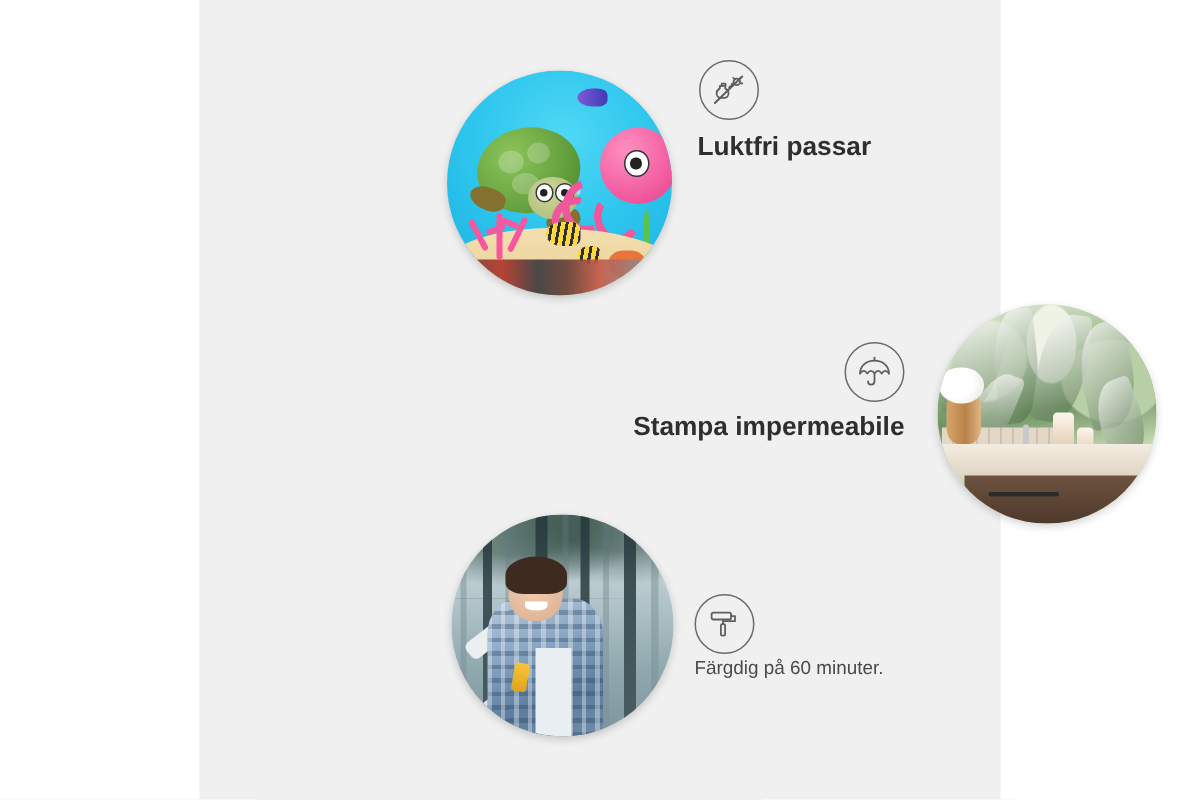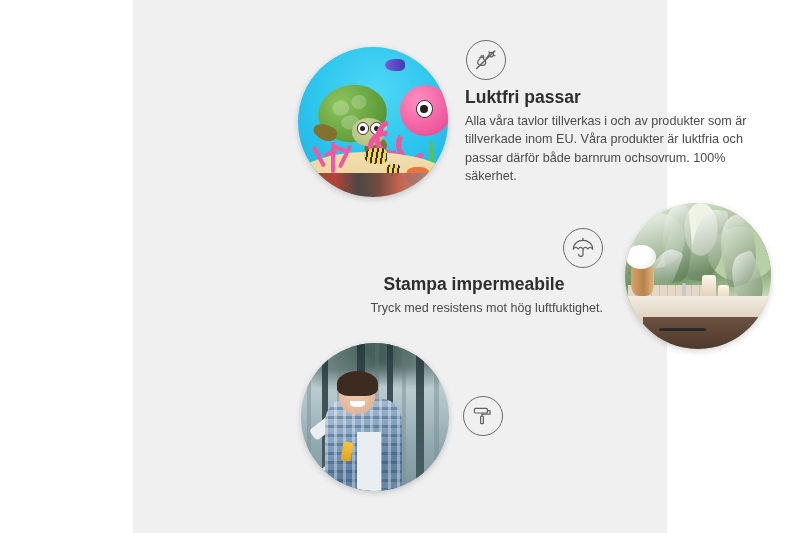--- a/index.html
+++ b/index.html
@@ -242,21 +242,21 @@
     font-size:12.6px;color:#4a4a4a;line-height:1.45;
   }
 
   
   #feature-odorless{left:332px;top:40px;width:292px;text-align:left;}
   #feature-odorless .icon-circle{margin-left:1px;}
 
   
   #feature-waterproof{left:212px;top:228px;width:258px;text-align:right;}
   #feature-waterproof .icon-row{display:flex;justify-content:flex-end;}
-  #feature-waterproof .f-title{margin-top:6px;text-align:center;}
+  #feature-waterproof .f-title{margin-top:6px;}
 
   
   #feature-assembly{left:330px;top:396px;width:260px;text-align:left;}
 
   svg{display:block;}
 </style>
 </head>
 <body>
 
 <div class="stage">
@@ -317,38 +317,36 @@
             <path d="M7.6 18.3c-1.6 0-2.9-1.4-2.9-3.1 0-1.6 1-2.6 2.2-3.3l0-1.6 3.6 0 0 1.6c1.2.7 2.2 1.7 2.2 3.3 0 1.7-1.3 3.1-2.9 3.1z"></path>
             <path d="M8.1 10.3l0-1.5 2.6 0 0 1.5"></path>
             <path d="M13.1 11.2l2.6-2.3"></path>
             <circle cx="18.2" cy="7.6" r="2.2"></circle>
             <path d="M17.0 5.9l-1.1-1.0M19.6 5.8l1.1-1.0M20.5 8.4l1.4 0.2M16.0 8.6l-1.2 0.4"></path>
           </g>
           <line x1="3.6" y1="21.6" x2="21.8" y2="4.0" stroke="#5f5f5f" stroke-width="1.4" stroke-linecap="round"></line>
         </svg>
       </div>
       <div class="f-title">Luktfri passar</div>
-      <div class="f-desc">Alla våra tavlor tillverkas i och av produkter som är tillverkade inom EU. Våra produkter är luktfria och passar därför både barnrum ochsovrum. 100% säkerhet.</div>
     </div>
 
     <div class="feature" id="feature-waterproof">
       <div class="icon-row">
         <div class="icon-circle">
           <svg width="26" height="26" viewBox="0 0 26 26" aria-hidden="true">
             <g fill="none" stroke="#5f5f5f" stroke-width="1.2" stroke-linecap="round" stroke-linejoin="round">
               <path d="M3.4 14.0c0-5.3 4.3-8.6 9.6-8.6s9.6 3.3 9.6 8.6"></path>
               <path d="M3.4 14.0c1.6-2.3 3.2-2.3 4.8 0 1.6-2.3 3.2-2.3 4.8 0 1.6-2.3 3.2-2.3 4.8 0 1.6-2.3 3.2-2.3 4.8 0"></path>
               <line x1="13.0" y1="5.4" x2="13.0" y2="3.4"></line>
               <path d="M13.0 14.0l0 5.2c0 1.3-1.0 2.2-2.2 2.2-1.2 0-2.1-0.9-2.1-2.1"></path>
             </g>
           </svg>
         </div>
       </div>
       <div class="f-title">Stampa impermeabile</div>
-      <div class="f-desc">Tryck med resistens mot hög luftfuktighet.</div>
     </div>
 
     <div class="circle-img" id="circle-bath">
       <div class="inner">
         <div class="bath-wall">
           <div class="leaf" style="left:6%;top:6%;width:22%;height:46%;transform:rotate(14deg);"></div>
           <div class="leaf" style="left:26%;top:2%;width:20%;height:52%;transform:rotate(-6deg);"></div>
           <div class="leaf" style="left:46%;top:4%;width:22%;height:50%;transform:rotate(8deg);"></div>
           <div class="leaf" style="left:66%;top:8%;width:24%;height:48%;transform:rotate(-12deg);"></div>
           <div class="leaf" style="left:16%;top:30%;width:18%;height:40%;transform:rotate(22deg);"></div>
@@ -400,16 +398,17 @@
       <div class="icon-circle">
         <svg width="26" height="26" viewBox="0 0 26 26" aria-hidden="true">
           <g fill="none" stroke="#5f5f5f" stroke-width="1.2" stroke-linecap="round" stroke-linejoin="round">
             <rect x="4.4" y="5.4" width="13.0" height="4.6" rx="1.1"></rect>
             <path d="M17.4 7.7l2.6 0 0 3.4-8.0 0"></path>
             <path d="M12.0 11.1l0 2.0"></path>
             <rect x="10.6" y="13.1" width="2.8" height="7.6" rx="0.9"></rect>
           </g>
         </svg>
       </div>
+      <div class="f-desc">Färgdig på 60 minuter.</div>
     </div>
 
   </div>
 </div>
 
 </body></html>

